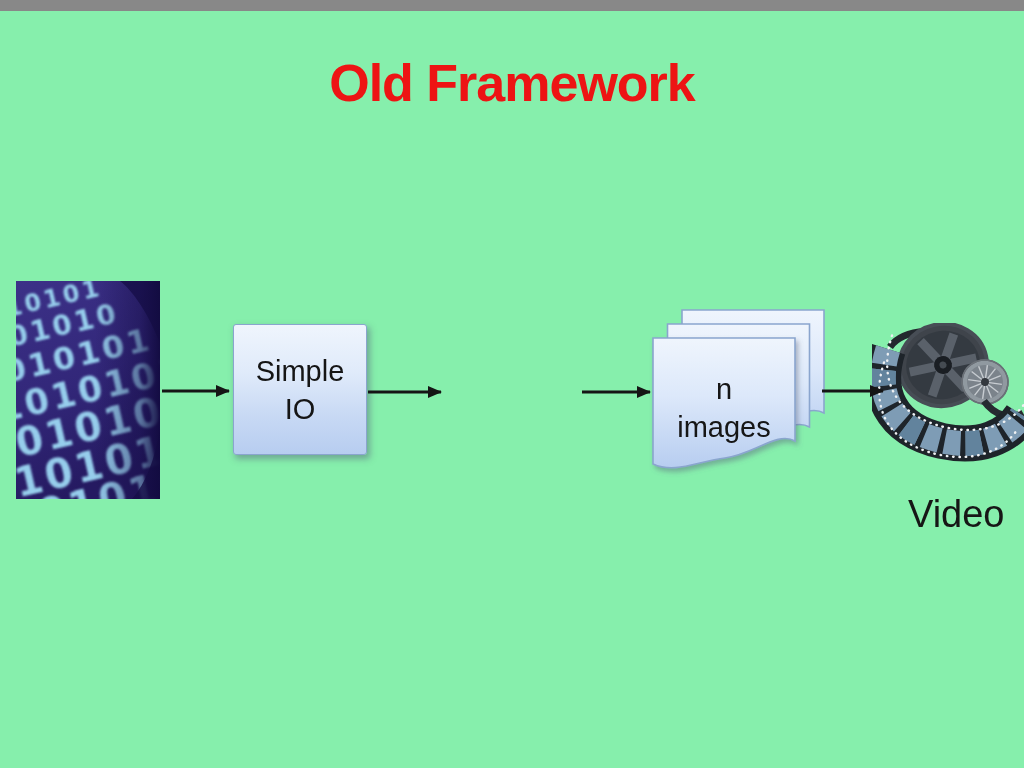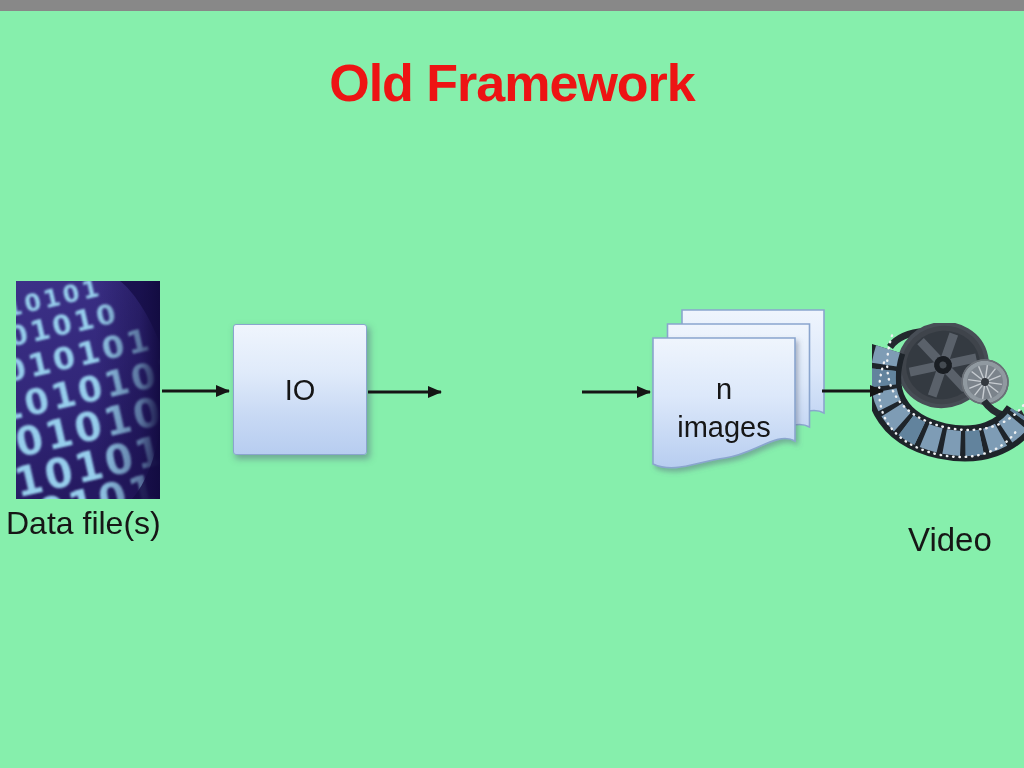--- a/index.html
+++ b/index.html
@@ -8,21 +8,21 @@
     overflow:hidden;font-family:"Liberation Sans",sans-serif;margin:11px auto;
   }
   .slide-title{
     position:absolute;top:42px;left:0;right:0;text-align:center;
     font-size:52px;font-weight:bold;color:#ed1414;letter-spacing:-1px;
   }
   .node-label{
     position:absolute;color:#161616;white-space:nowrap;
   }
   .label-datafiles{left:6px;top:494px;font-size:32px;}
-  .label-video{left:908px;top:510px;font-size:33px;text-align:center;}
+  .label-video{left:908px;top:482px;font-size:38px;text-align:center;}
   .process-box{
     position:absolute;width:134px;height:131px;box-sizing:border-box;
     border:1.6px solid #8aa5ce;border-radius:3px;
     background:linear-gradient(180deg,#eff5fd 0%,#dfeafa 38%,#c8d9f4 70%,#b7cdf0 100%);
     box-shadow:2.5px 3.5px 6px rgba(90,100,125,.5);
     display:flex;flex-direction:column;align-items:center;justify-content:center;
     font-size:29px;color:#151515;line-height:38px;
   }
   .box-simpleio{left:233px;top:313px;}
   .box-opengl{left:446px;top:313px;}
@@ -63,23 +63,23 @@
       <text class="bin-digit" x="-6" y="84" font-size="32">010101</text>
       <text class="bin-digit" x="-20" y="121" font-size="35">1010101</text>
       <text class="bin-digit" x="-10" y="159" font-size="39">010101</text>
       <text class="bin-digit" x="-20" y="198" font-size="40">101010</text>
       <text class="bin-digit" x="-4" y="234" font-size="40">01010</text>
     </g>
     <path d="M104,0 L144,0 L144,62 C132,32 117,10 104,0 Z" fill="#170f4a" opacity="0.8"></path>
     <path d="M116,218 L144,218 L144,148 C139,178 130,202 116,218 Z" fill="#170f4a" opacity="0.8"></path>
     <rect x="0" y="0" width="144" height="218" fill="url(#fadeR)"></rect>
   </svg>
-  <div class="node-label label-datafiles">Data file(s)</div>
 
   <div class="process-box box-simpleio">
+    <span>Simple</span>
     <span>IO</span>
   </div>
 
   <svg class="stack-nimages" viewBox="0 0 182 192" xmlns="http://www.w3.org/2000/svg">
     <defs>
       <linearGradient id="docg" x1="0" y1="0" x2="0" y2="1">
         <stop offset="0" stop-color="#eff5fd"></stop>
         <stop offset="0.45" stop-color="#dce8fa"></stop>
         <stop offset="1" stop-color="#b7cdf0"></stop>
       </linearGradient>

